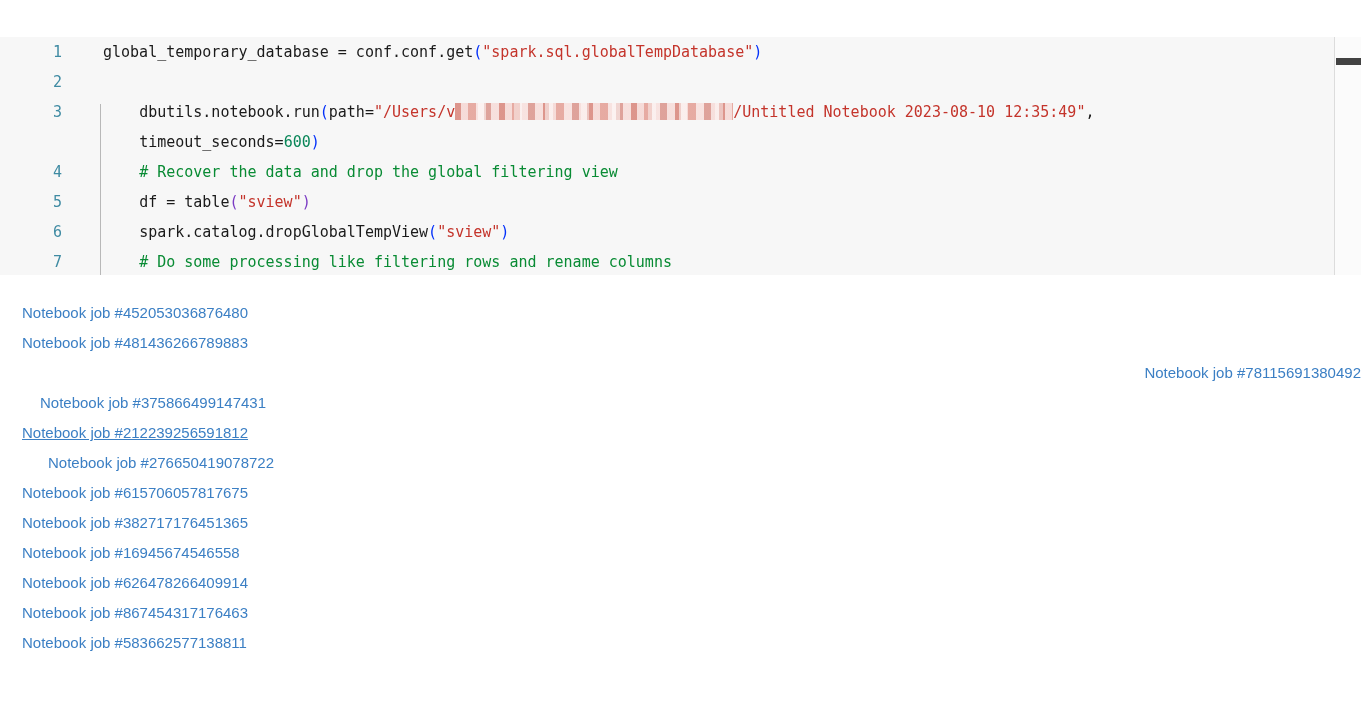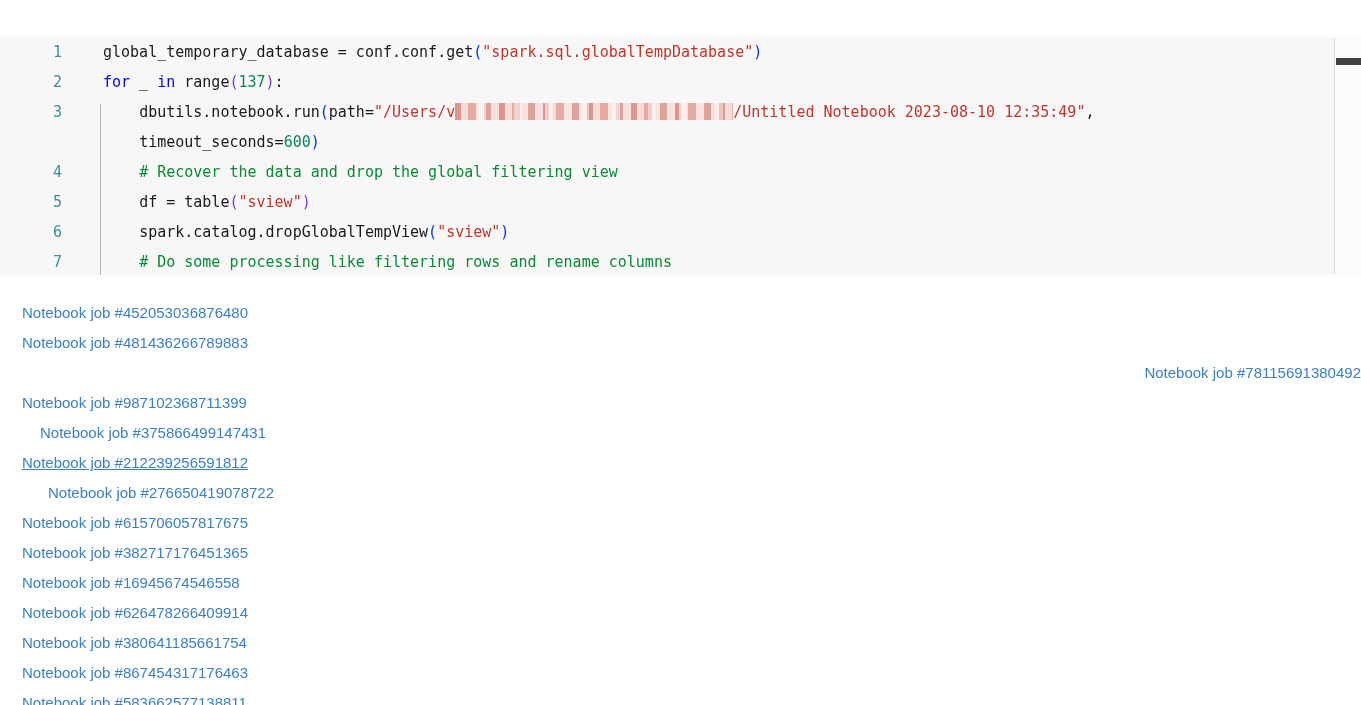--- a/index.html
+++ b/index.html
@@ -168,41 +168,39 @@
     white-space: nowrap;
   }
 </style>
 </head>
 <body>
 
 <div class="code-block">
   <div class="indent-guide"></div>
   <div class="code-lines" id="code-lines">
       <div class="code-row"><div class="gutter">1</div><div class="code-text"><span class="tok-plain">global_temporary_database = conf.conf.get</span><span class="tok-bracket">(</span><span class="tok-string">"spark.sql.globalTempDatabase"</span><span class="tok-bracket">)</span></div></div>
-      <div class="code-row"><div class="gutter">2</div><div class="code-text"><span class="tok-keyword">for</span><span class="tok-plain"> _ </span><span class="tok-keyword">in</span><span class="tok-plain"> range</span><span class="tok-bracket2">(</span><span class="tok-number">137</span><span class="tok-bracket2">)</span><span class="tok-plain">:</span></div></div>
+      <div class="code-row"><div class="gutter">2</div></div>
       <div class="code-row"><div class="gutter">3</div><div class="code-text"><span class="tok-plain">    </span><span class="tok-plain">dbutils.notebook.run</span><span class="tok-bracket">(</span><span class="tok-plain">path=</span><span class="tok-string">"/Users/v</span><span class="redacted"></span><span class="tok-string">/Untitled Notebook 2023-08-10 12:35:49"</span><span class="tok-plain">,</span></div></div>
       <div class="code-row"><div class="gutter"></div><div class="code-text"><span class="tok-plain">    </span><span class="tok-plain">timeout_seconds=</span><span class="tok-number">600</span><span class="tok-bracket">)</span></div></div>
       <div class="code-row"><div class="gutter">4</div><div class="code-text"><span class="tok-plain">    </span><span class="tok-comment"># Recover the data and drop the global filtering view</span></div></div>
       <div class="code-row"><div class="gutter">5</div><div class="code-text"><span class="tok-plain">    </span><span class="tok-plain">df = table</span><span class="tok-bracket2">(</span><span class="tok-string">"sview"</span><span class="tok-bracket2">)</span></div></div>
       <div class="code-row"><div class="gutter">6</div><div class="code-text"><span class="tok-plain">    </span><span class="tok-plain">spark.catalog.dropGlobalTempView</span><span class="tok-bracket">(</span><span class="tok-string">"sview"</span><span class="tok-bracket">)</span></div></div>
       <div class="code-row"><div class="gutter">7</div><div class="code-text"><span class="tok-plain">    </span><span class="tok-comment"># Do some processing like filtering rows and rename columns</span></div></div>
     </div>
 </div>
 <div class="code-scroll-separator"></div>
 <div class="code-right-pane"></div>
 <div class="code-scrollbar-thumb"></div>
 
 <div class="output-list" id="output-list">
     <div class="job-line" style="color: rgb(59, 127, 196);">Notebook job #452053036876480</div>
     <div class="job-line" style="color: rgb(59, 127, 196);">Notebook job #481436266789883</div>
     <div class="job-line" style="color: rgb(59, 127, 196); text-align: right;">Notebook job #78115691380492</div>
-    <div class="job-line" style="color: rgb(59, 127, 196);">Notebook job #987102368711399</div>
     <div class="job-line" style="color: rgb(59, 127, 196); padding-left: 40px;">Notebook job #375866499147431</div>
     <div class="job-line" style="color: rgb(59, 127, 196); text-decoration: underline;">Notebook job #212239256591812</div>
     <div class="job-line" style="color: rgb(59, 127, 196); padding-left: 48px;">Notebook job #276650419078722</div>
     <div class="job-line" style="color: rgb(59, 127, 196);">Notebook job #615706057817675</div>
     <div class="job-line" style="color: rgb(59, 127, 196);">Notebook job #382717176451365</div>
     <div class="job-line" style="color: rgb(59, 127, 196);">Notebook job #16945674546558</div>
     <div class="job-line" style="color: rgb(59, 127, 196);">Notebook job #626478266409914</div>
-    <div class="job-line" style="color: rgb(59, 127, 196);">Notebook job #380641185661754</div>
     <div class="job-line" style="color: rgb(59, 127, 196);">Notebook job #867454317176463</div>
     <div class="job-line" style="color: rgb(59, 127, 196);">Notebook job #583662577138811</div>
   </div>
 
 </body></html>

